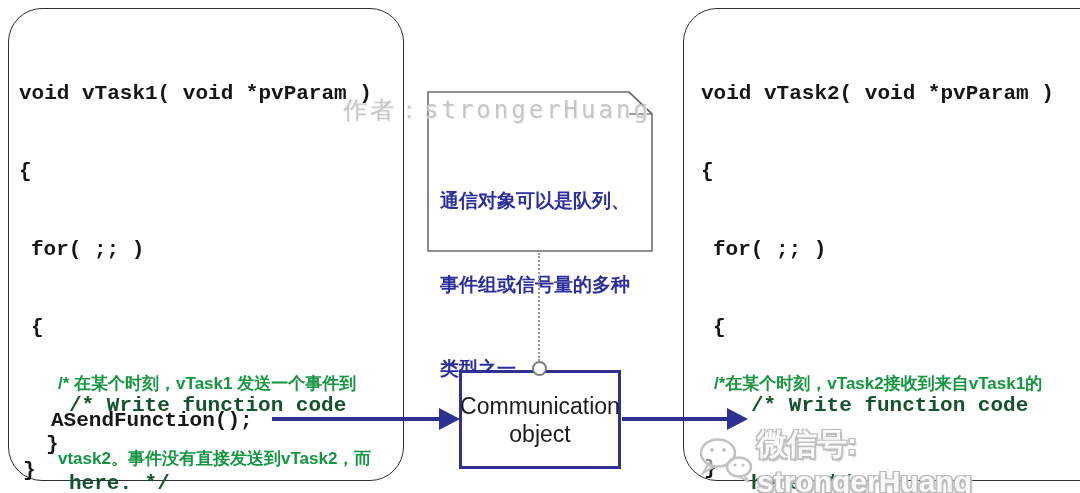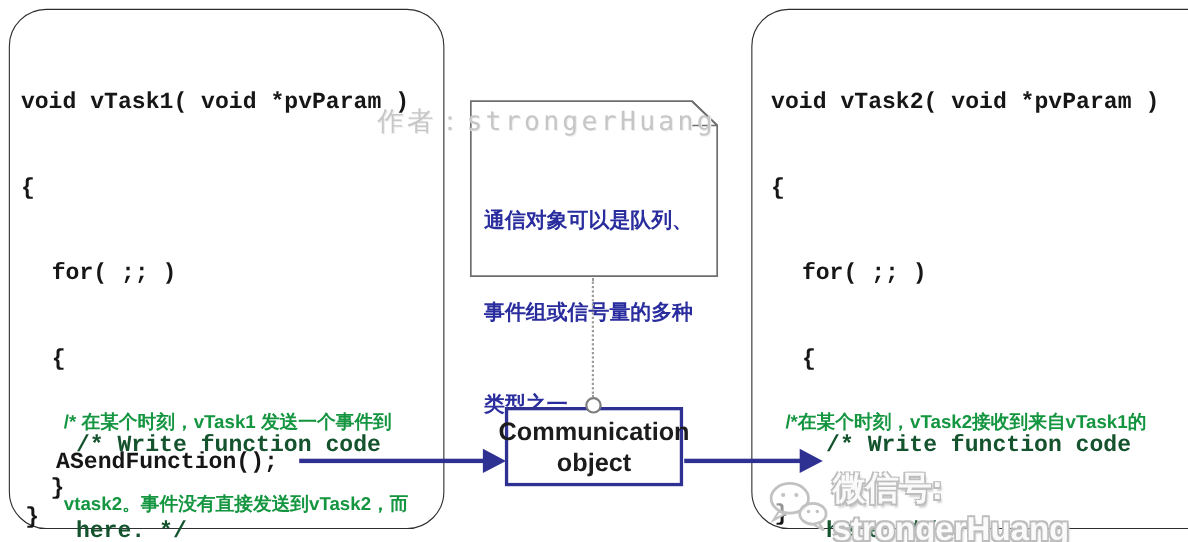--- a/index.html
+++ b/index.html
@@ -11,21 +11,21 @@
             border:1.6px solid #2e2e2e;border-radius:34px;box-sizing:border-box;}
   #left-task-box{left:8px;width:396px;}
   #right-task-box{left:683px;width:432px;}
 
   
   .code{font-family:"Liberation Mono","DejaVu Sans Mono",monospace;font-weight:bold;
         font-size:21px;line-height:26px;color:#161616;white-space:pre;}
   .code-top{position:absolute;top:20px;}
   #left-task-box .code-top{left:10px;}
   #right-task-box .code-top{left:17px;}
-  .ind1{margin-left:28px;}
+  .ind1{margin-left:12px;}
   .ind2{margin-left:50px;}
   .green{color:#14532d;}
 
   .cn-comment{position:absolute;top:312px;font-size:17px;font-weight:bold;line-height:25px;
               color:#149540;white-space:pre;}
   #left-task-box .cn-comment{left:49px;}
   #right-task-box .cn-comment{left:30px;}
 
   .call-line{position:absolute;top:399px;}
   #left-task-box .call-line{left:42px;}
@@ -42,23 +42,23 @@
   #note-text{position:absolute;left:13px;top:40px;font-size:19px;font-weight:bold;
              line-height:28px;color:#2a2d9e;white-space:pre;}
 
   
   #note-stem{position:absolute;left:538px;top:253px;height:108px;width:0;
              border-left:2px dotted #9a9a9a;}
   #stem-circle{position:absolute;left:532px;top:361px;width:11px;height:11px;background:#fff;
                border:2px solid #7d7d7d;border-radius:50%;z-index:6;}
 
   
-  #comm-box{position:absolute;left:459px;top:370px;width:162px;height:72px;background:#fff;
+  #comm-box{position:absolute;left:459px;top:370px;width:162px;height:99px;background:#fff;
             border:3.5px solid #2e3192;box-sizing:border-box;z-index:5;
-            display:flex;flex-direction:column;align-items:center;justify-content:center;font-weight:bold;}
+            display:flex;flex-direction:column;align-items:center;justify-content:center;}
   #comm-box .comm-label{font-size:23px;color:#1c1c1c;line-height:28px;}
 
   
   .arrow-line{position:absolute;top:417px;height:4px;background:#2e3192;z-index:4;}
   #left-arrow-line{left:272px;width:168px;}
   #right-arrow-line{left:622px;width:106px;}
   .arrow-head{position:absolute;top:408px;width:0;height:0;z-index:4;
               border-top:11px solid transparent;border-bottom:11px solid transparent;
               border-left:21px solid #2e3192;}
   #left-arrow-head{left:439px;}

